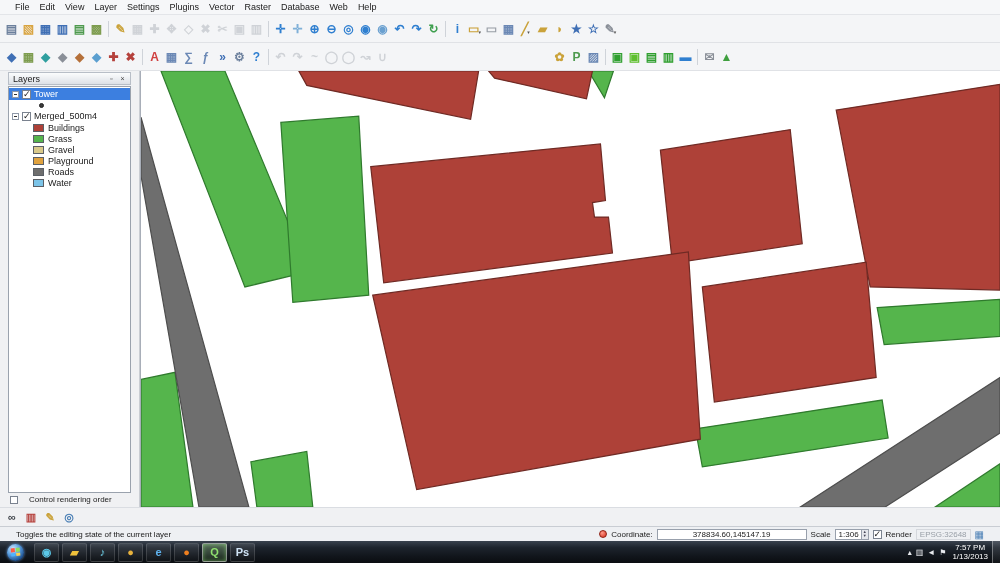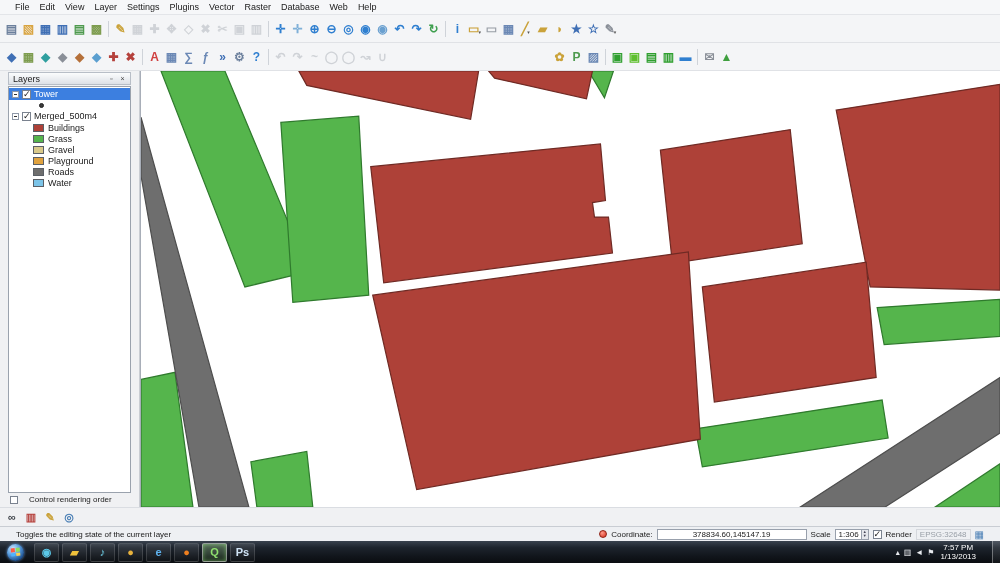--- a/index.html
+++ b/index.html
@@ -86,21 +86,21 @@
 .flag i:nth-child(1){background:#ff5b45}.flag i:nth-child(2){background:#8ee05f}
 .flag i:nth-child(3){background:#4fb3ff}.flag i:nth-child(4){background:#ffd24f}
 .task-icons{display:flex;gap:3px;margin-left:4px}
 .task-btn{width:25px;height:19px;display:flex;align-items:center;justify-content:center;border-radius:2px;
  border:1px solid rgba(255,255,255,.14);background:linear-gradient(180deg,rgba(255,255,255,.10),rgba(255,255,255,.02))}
 .task-btn .glyph{font-size:11px;font-weight:bold;line-height:1}
 .task-btn.active{border-color:rgba(255,255,255,.45);background:linear-gradient(180deg,rgba(180,230,160,.35),rgba(120,200,90,.12));box-shadow:inset 0 0 4px rgba(160,255,130,.5)}
 .tray{margin-left:auto;display:flex;align-items:center;height:100%}
 .tray-icons{display:flex;gap:4px;align-items:center;color:#e8eaee;font-size:8px;margin-right:6px}
 .tray-ic{display:inline-block}
-.clock{display:flex;flex-direction:column;align-items:center;justify-content:center;color:#fff;font-size:8px;line-height:9px;margin-right:16px;text-align:center}
+.clock{display:flex;flex-direction:column;align-items:center;justify-content:center;color:#fff;font-size:8px;line-height:9px;margin-right:4px;text-align:center}
 .showdesk{width:8px;height:22px;border-left:1px solid rgba(255,255,255,.35);background:linear-gradient(180deg,rgba(255,255,255,.12),rgba(255,255,255,.03))}
 </style>
 </head>
 <body>
 
 <div class="window">
 
 
   <div class="menubar">
       <span class="menu-item">File</span>

